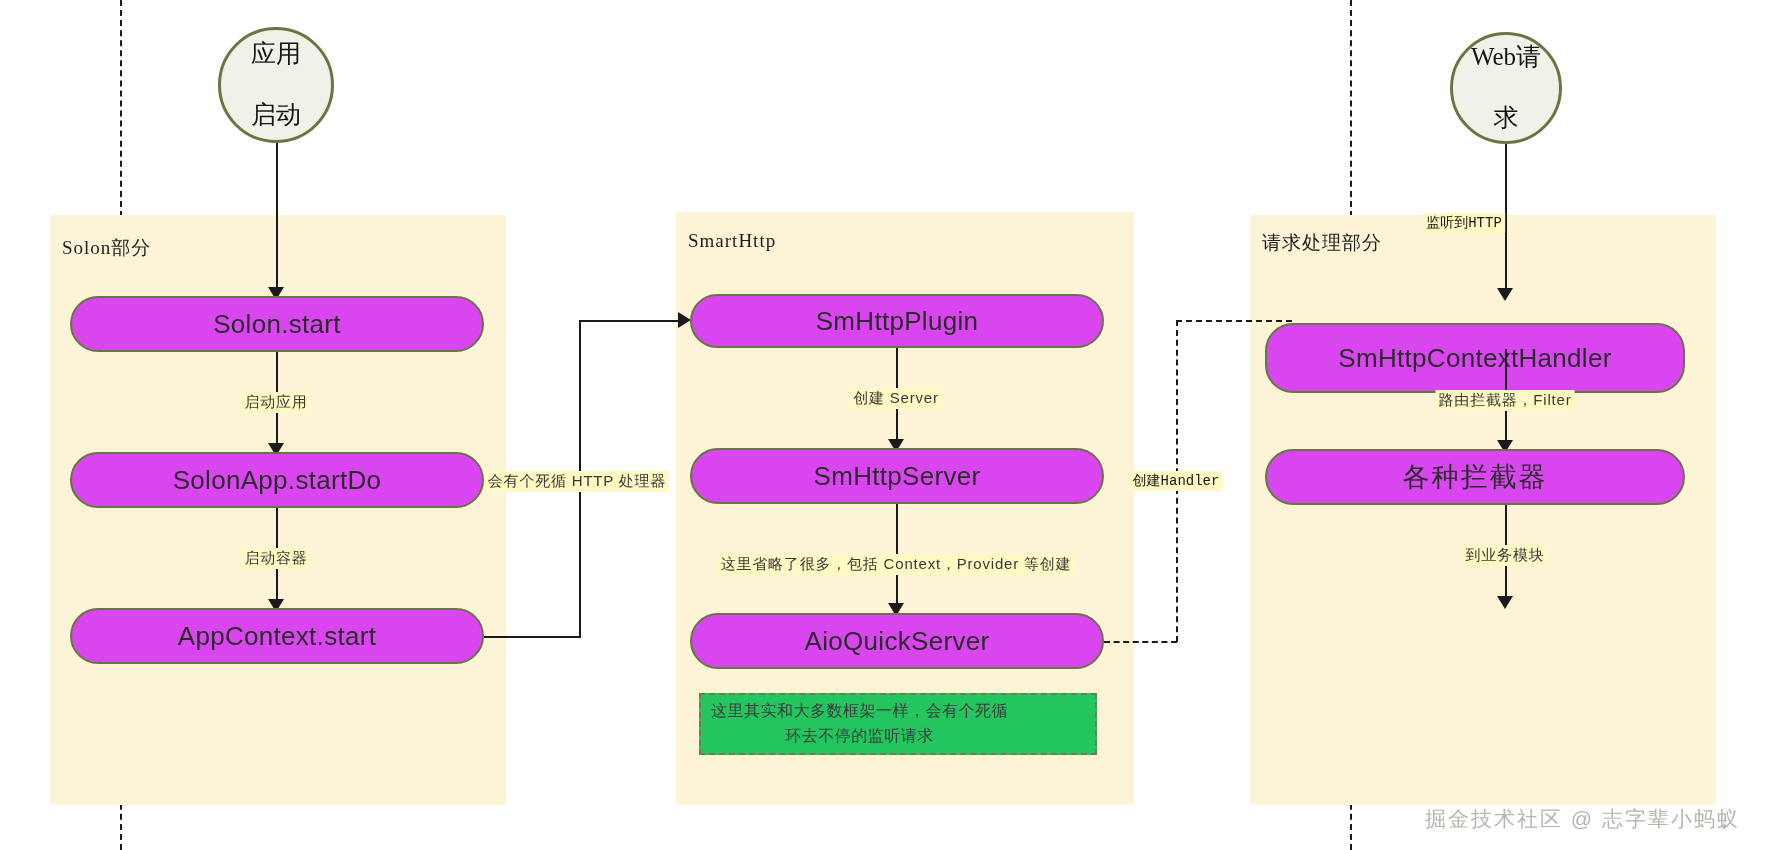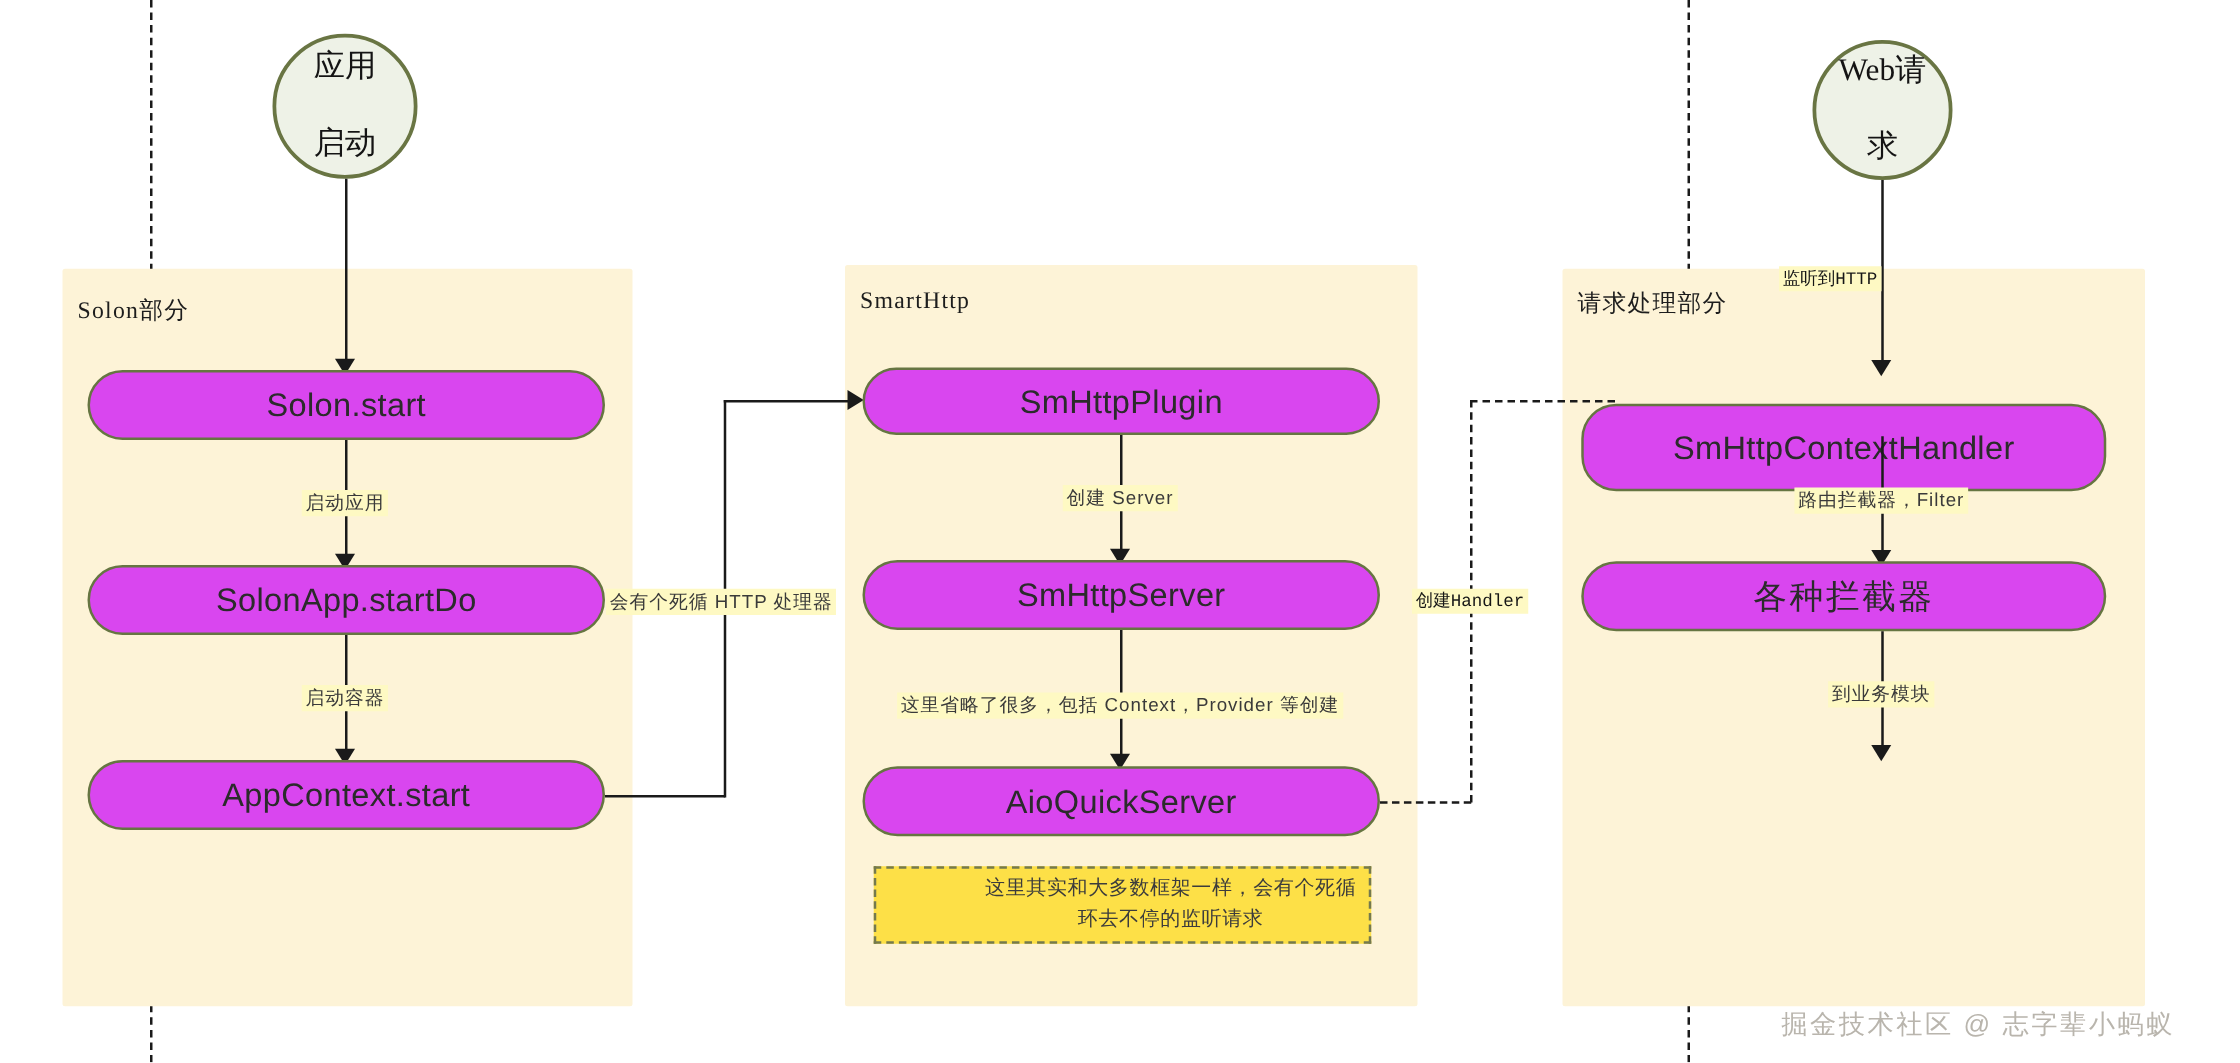--- a/index.html
+++ b/index.html
@@ -112,25 +112,25 @@
   .elabel.mono {
     font-family: "Liberation Mono", monospace;
     font-size: 14px;
     letter-spacing: 0;
     color: #161616;
   }
   
   .note {
     position: absolute;
     box-sizing: border-box;
-    background: #fde047;
+    background: #22c55e;
     border: 2px dashed #74794e;
     display: flex;
     align-items: center;
-    justify-content: flex-end;
+    justify-content: flex-start;
     text-align: center;
     font-size: 16px;
     color: #3c3c3c;
     line-height: 1.55;
     padding: 4px 10px;
     letter-spacing: 0.5px;
   }
   
   .watermark {
     position: absolute;

